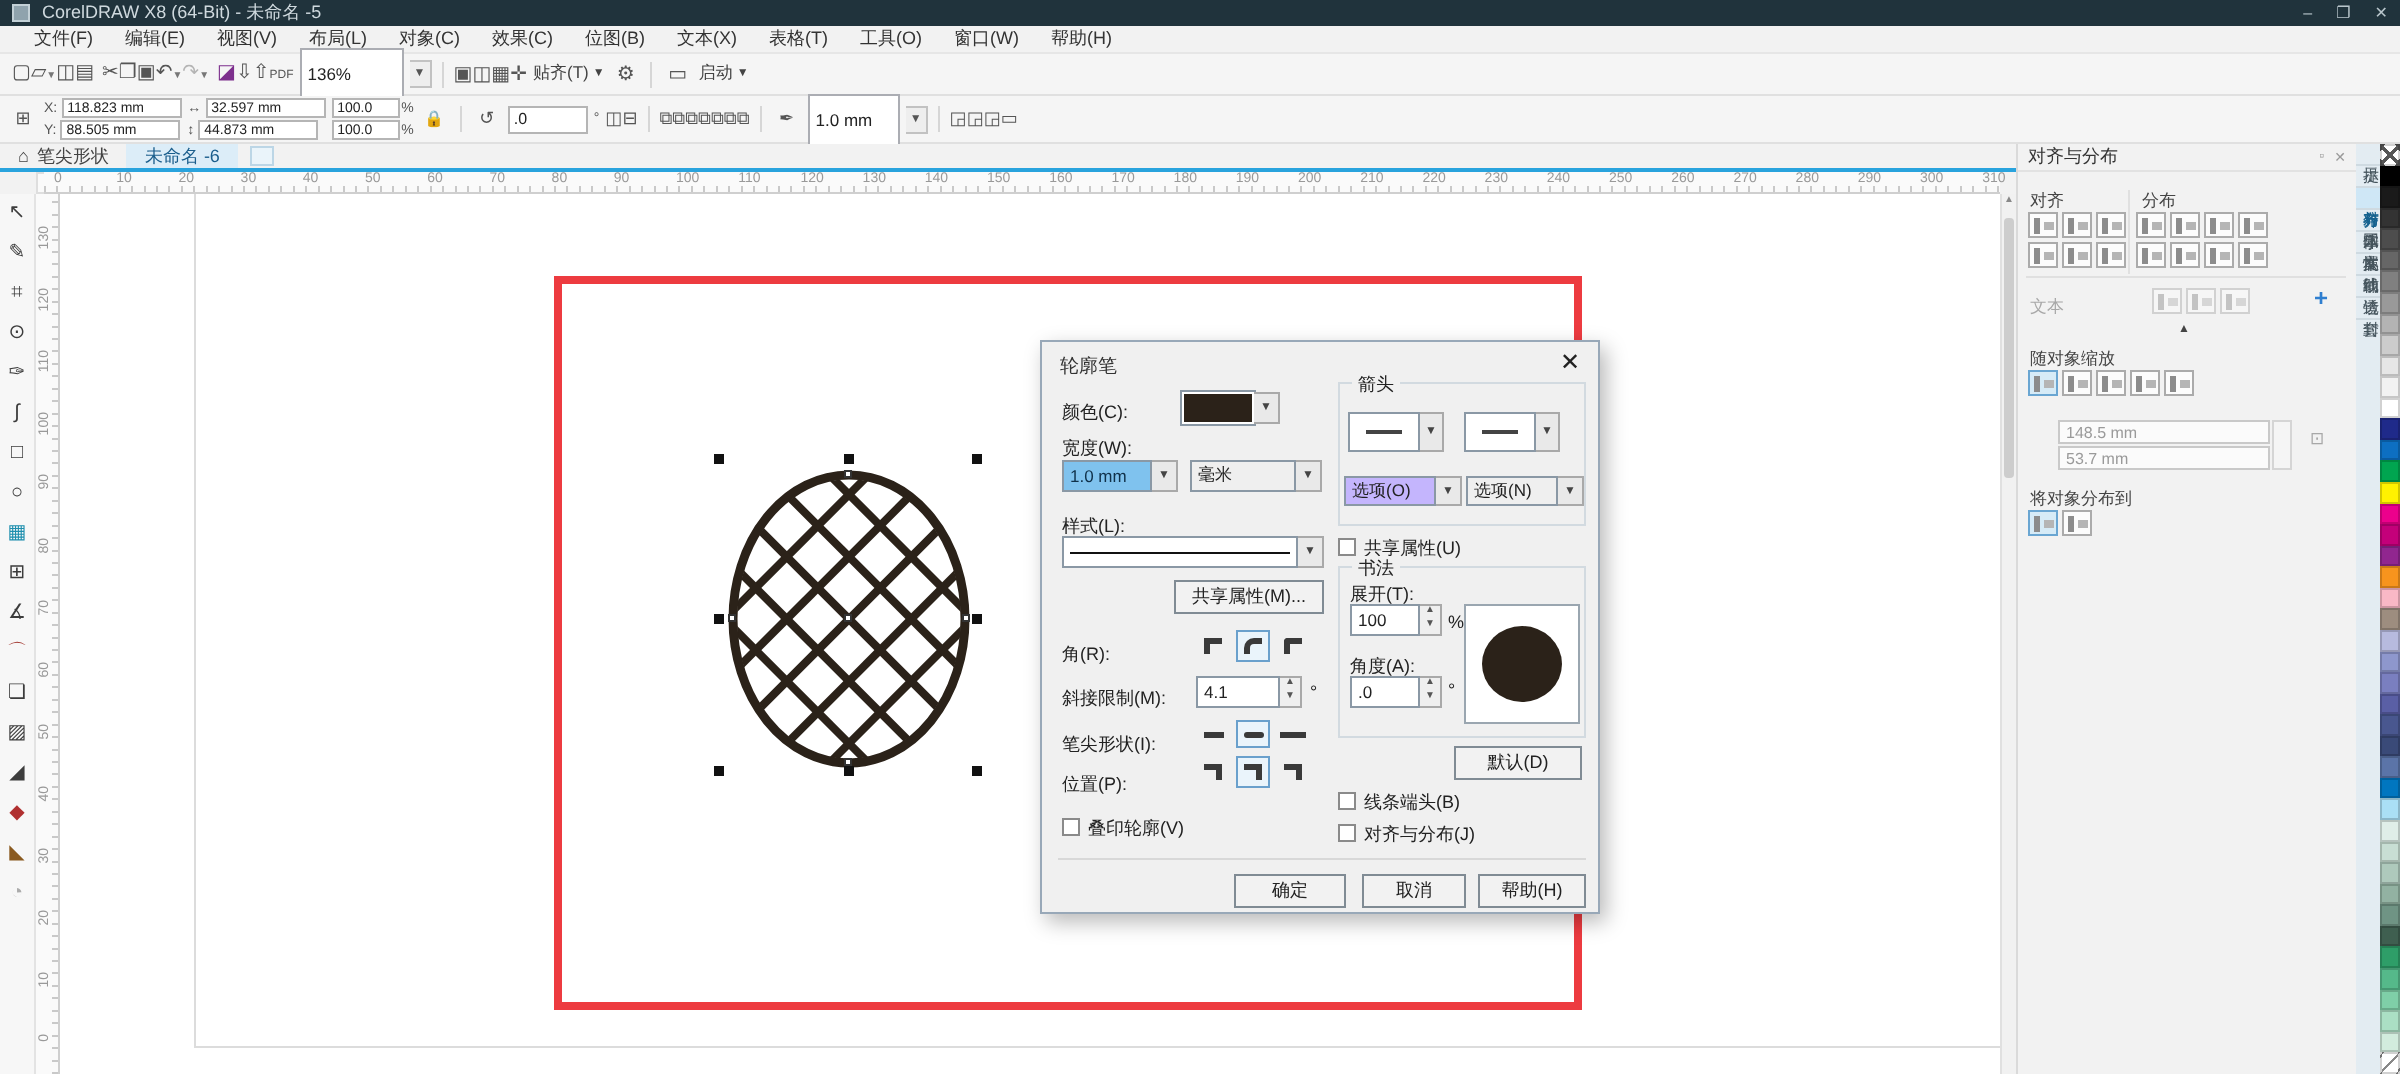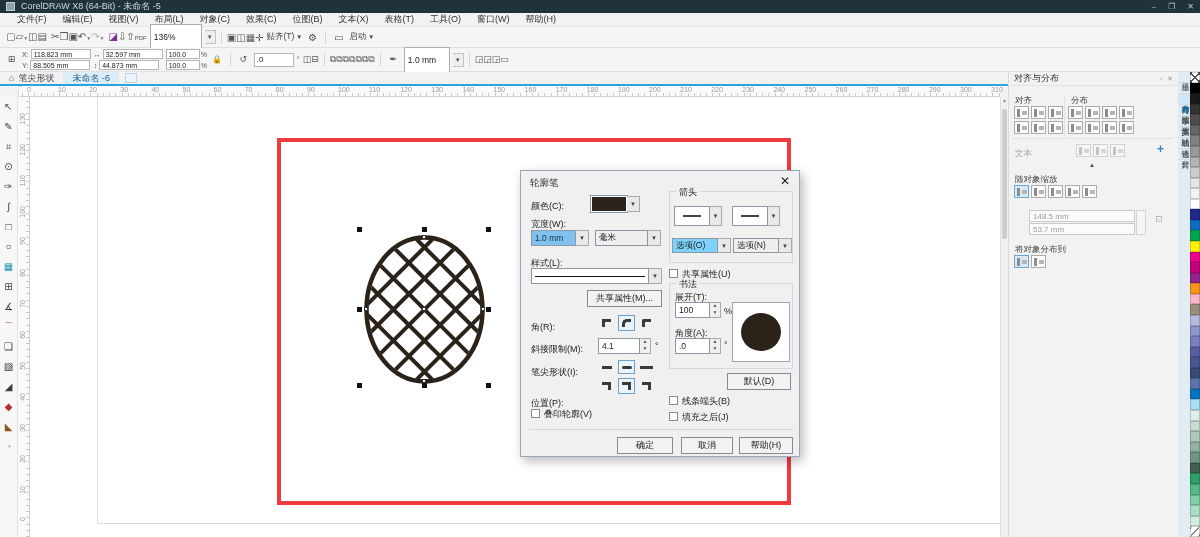--- a/index.html
+++ b/index.html
@@ -542,21 +542,21 @@
           <i class="cap"></i>
         </span>
       <span class="tbtn sel" style="height:14px">
           <i class="cap r"></i>
         </span>
       <span class="tbtn" style="height:14px">
           <i class="cap s"></i>
         </span>
     </span>
 
-    <span class="lbl" style="left:10px;top:226px">位置(P):</span>
+    <span class="lbl" style="left:10px;top:215px">位置(P):</span>
     <span class="tri" style="left:77px;top:207px">
       <span class="tbtn">
           <i class="pi"></i>
         </span>
       <span class="tbtn sel">
           <i class="pi"></i>
         </span>
       <span class="tbtn">
           <i class="pi"></i>
         </span>
@@ -572,21 +572,21 @@
           </span>
           <span class="add">▼</span>
       </span>
       <span class="aprev" style="left:62px;top:14px">
         <span class="abox">
             <span class="aline"></span>
           </span>
           <span class="add">▼</span>
       </span>
       <span class="fcombo" style="left:2px;top:46px;width:59px;height:15px">
-        <span class="fval" style="background:#7dd3fc">选项(O)</span>
+        <span class="fval" style="background:#c4b5fd">选项(O)</span>
           <span class="fdd">▼</span>
       </span>
       <span class="fcombo" style="left:63px;top:46px;width:59px;height:15px">
         <span class="fval" style="background:#efefef">选项(N)</span>
           <span class="fdd">▼</span>
       </span>
     </div>
     <span class="cblbl" style="left:148px;top:97px"><span class="cb"></span><span>共享属性(U)</span></span>
 
     <div class="gbox" style="left:148px;top:112px;width:124px;height:86px">
@@ -610,21 +610,21 @@
       </span>
       <span class="lbl" style="left:54px;top:56px">°</span>
       <span class="lbl" style="left:62px;top:20px">笔尖形状:</span>
       <span class="nib" style="left:62px;top:18px;width:58px;height:60px">
           <span class="nibdot"></span>
         </span>
     </div>
     <span class="btn" style="left:206px;top:202px;width:64px;height:17px">默认(D)</span>
 
     <span class="cblbl" style="left:148px;top:224px"><span class="cb"></span><span>线条端头(B)</span></span>
-    <span class="cblbl" style="left:148px;top:240px"><span class="cb"></span><span>填充之后(J)</span></span>
+    <span class="cblbl" style="left:148px;top:240px"><span class="cb"></span><span>对齐与分布(J)</span></span>
 
     <div class="hr" style="top:258px"></div>
     <span class="btn" style="left:96px;top:266px;width:56px;height:17px">确定</span>
     <span class="btn" style="left:160px;top:266px;width:52px;height:17px">取消</span>
     <span class="btn" style="left:218px;top:266px;width:54px;height:17px">帮助(H)</span>
   </div>
 
 </div>
 
 </body></html>

